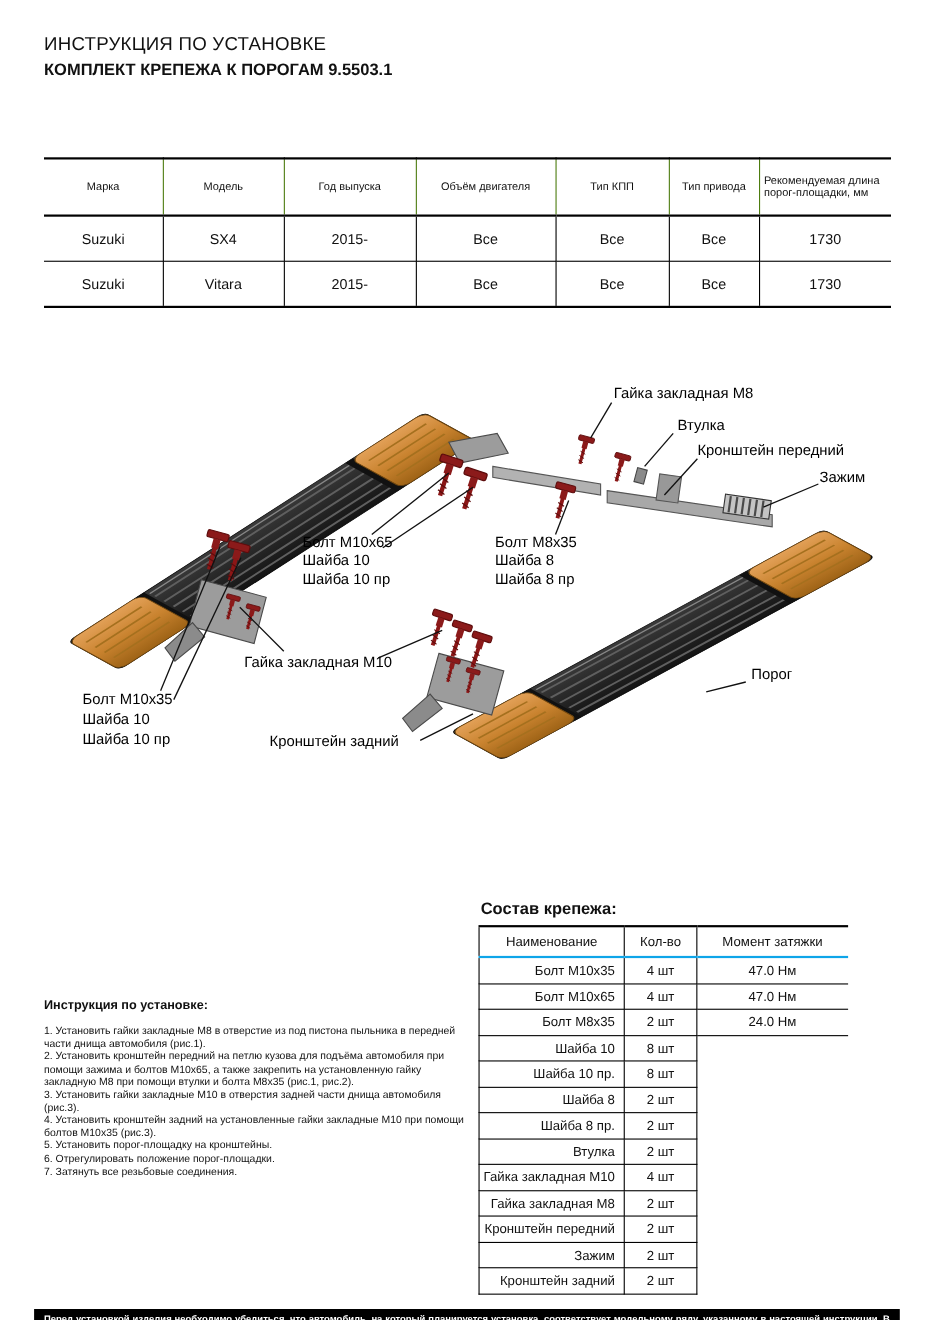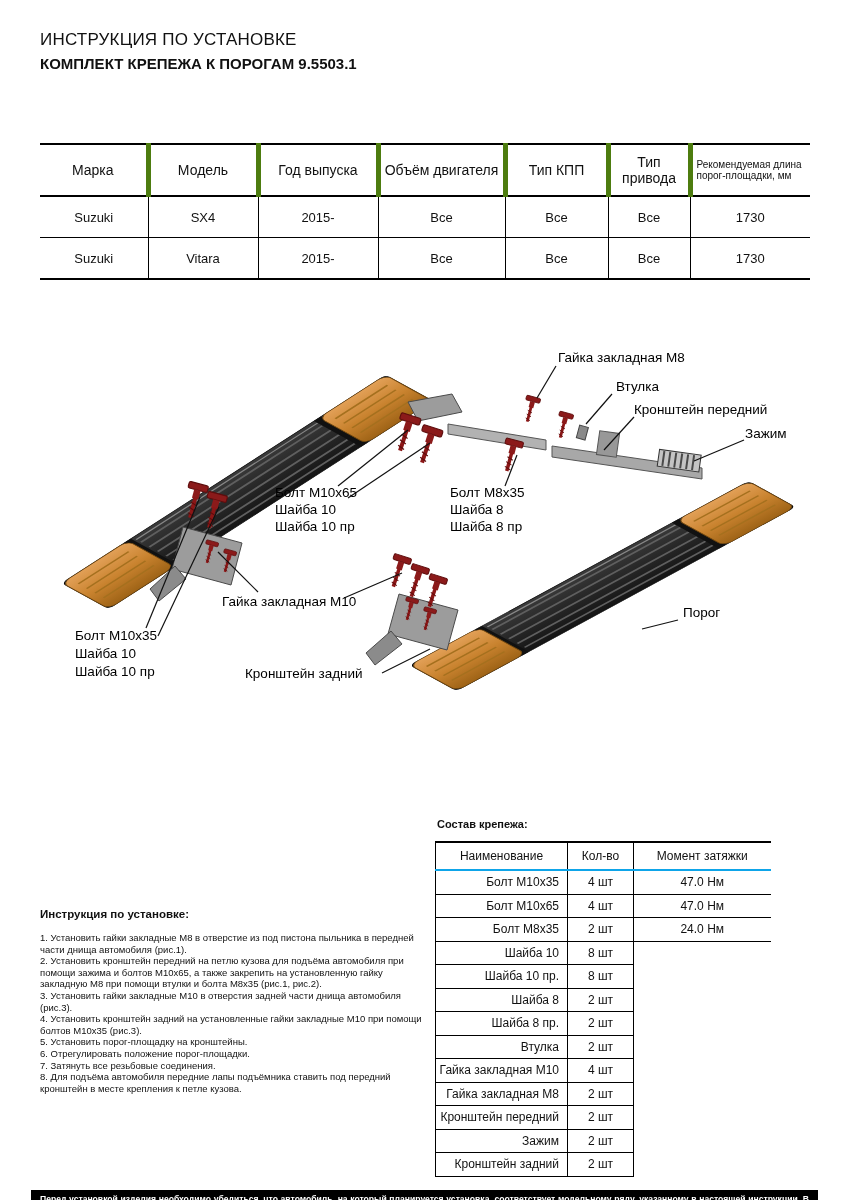--- a/index.html
+++ b/index.html
@@ -7,33 +7,33 @@
         font-family:"Liberation Sans",sans-serif;color:#111;}
 
   
   .hdr{position:absolute;left:40px;top:30px;}
   .title1{font-size:17px;letter-spacing:.2px;}
   .title2{font-size:15px;font-weight:bold;margin-top:5px;}
 
   
   table.veh{position:absolute;left:40px;top:143px;width:770px;border-collapse:collapse;
             border-top:2px solid #000;border-bottom:2px solid #000;table-layout:fixed;}
-  table.veh th{font-weight:normal;font-size:14px;height:46px;text-align:center;
-               border-bottom:2px solid #000;border-right:5px solid #4d7c0f;padding:2px 4px;}
+  table.veh th{font-weight:normal;font-size:10px;height:46px;text-align:center;
+               border-bottom:2px solid #000;border-right:1px solid #4d7c0f;padding:2px 4px;}
   table.veh th:last-child{border-right:none;font-size:10px;text-align:left;}
   table.veh td{font-size:13px;height:38px;text-align:center;border-right:1px solid #000;}
   table.veh td:last-child{border-right:none;}
   table.veh tbody tr:first-child td{border-bottom:1.5px solid #000;}
 
   
   svg.diagram{position:absolute;left:0;top:330px;}
   svg.diagram text{font-family:"Liberation Sans",sans-serif;font-size:13.5px;fill:#000;}
 
   
-  .parts-title{position:absolute;left:437px;top:818px;font-size:11px;font-weight:bold;}
+  .parts-title{position:absolute;left:437px;top:818px;font-size:15px;font-weight:bold;}
   table.parts{position:absolute;left:435px;top:841px;width:335px;border-collapse:collapse;table-layout:fixed;}
   table.parts th{font-weight:normal;font-size:12px;height:24px;text-align:center;
                  border-top:2px solid #000;border-bottom:2px solid #0ea5e9;}
   table.parts th:first-child,table.parts td:first-child{border-left:1px solid #000;}
   table.parts th:nth-child(1),table.parts th:nth-child(2),
   table.parts td:nth-child(1),table.parts td:nth-child(2){border-right:1px solid #000;}
   table.parts td{height:20.5px;font-size:12px;}
   td.nm{text-align:right;padding-right:8px;border-bottom:1px solid #000;}
   td.qt{text-align:center;border-bottom:1px solid #000;}
   td.tq{text-align:center;font-size:14.5px;}
@@ -307,18 +307,17 @@
 
   <div class="instr">
     <h3>Инструкция по установке:</h3>
     <p>1. Установить гайки закладные М8 в отверстие из под пистона пыльника в передней части днища автомобиля (рис.1).</p>
     <p>2. Установить кронштейн передний на петлю кузова для подъёма автомобиля при помощи зажима и болтов М10х65, а также закрепить на установленную гайку закладную М8 при помощи втулки и болта М8х35 (рис.1, рис.2).</p>
     <p>3. Установить гайки закладные М10 в отверстия задней части днища автомобиля (рис.3).</p>
     <p>4. Установить кронштейн задний на установленные гайки закладные М10 при помощи болтов М10х35 (рис.3).</p>
     <p>5. Установить порог-площадку на кронштейны.</p>
     <p>6. Отрегулировать положение порог-площадки.</p>
     <p>7. Затянуть все резьбовые соединения.</p>
-    <p>8. Для подъёма автомобиля передние лапы подъёмника ставить под передний кронштейн в месте крепления к петле кузова.</p>
   </div>
 
   <div class="footer">Перед установкой изделия необходимо убедиться, что автомобиль, на который планируется установка, соответствует модельному ряду, указанному в настоящей инструкции. В случае затруднений с определением соответствия обращайтесь в службу технической поддержки supp@rivalauto.com. В случае наезда на препятствие необходимо убедиться в отсутствии повреждений узлов и агрегатов автомобиля и пригодности дальнейшей эксплуатации порогов. При правильной установке пороги не должны касаться узлов и агрегатов автомобиля. Производитель вправе вносить изменения в конструкцию порогов.</div>
 
 </div>
 
 </body></html>

